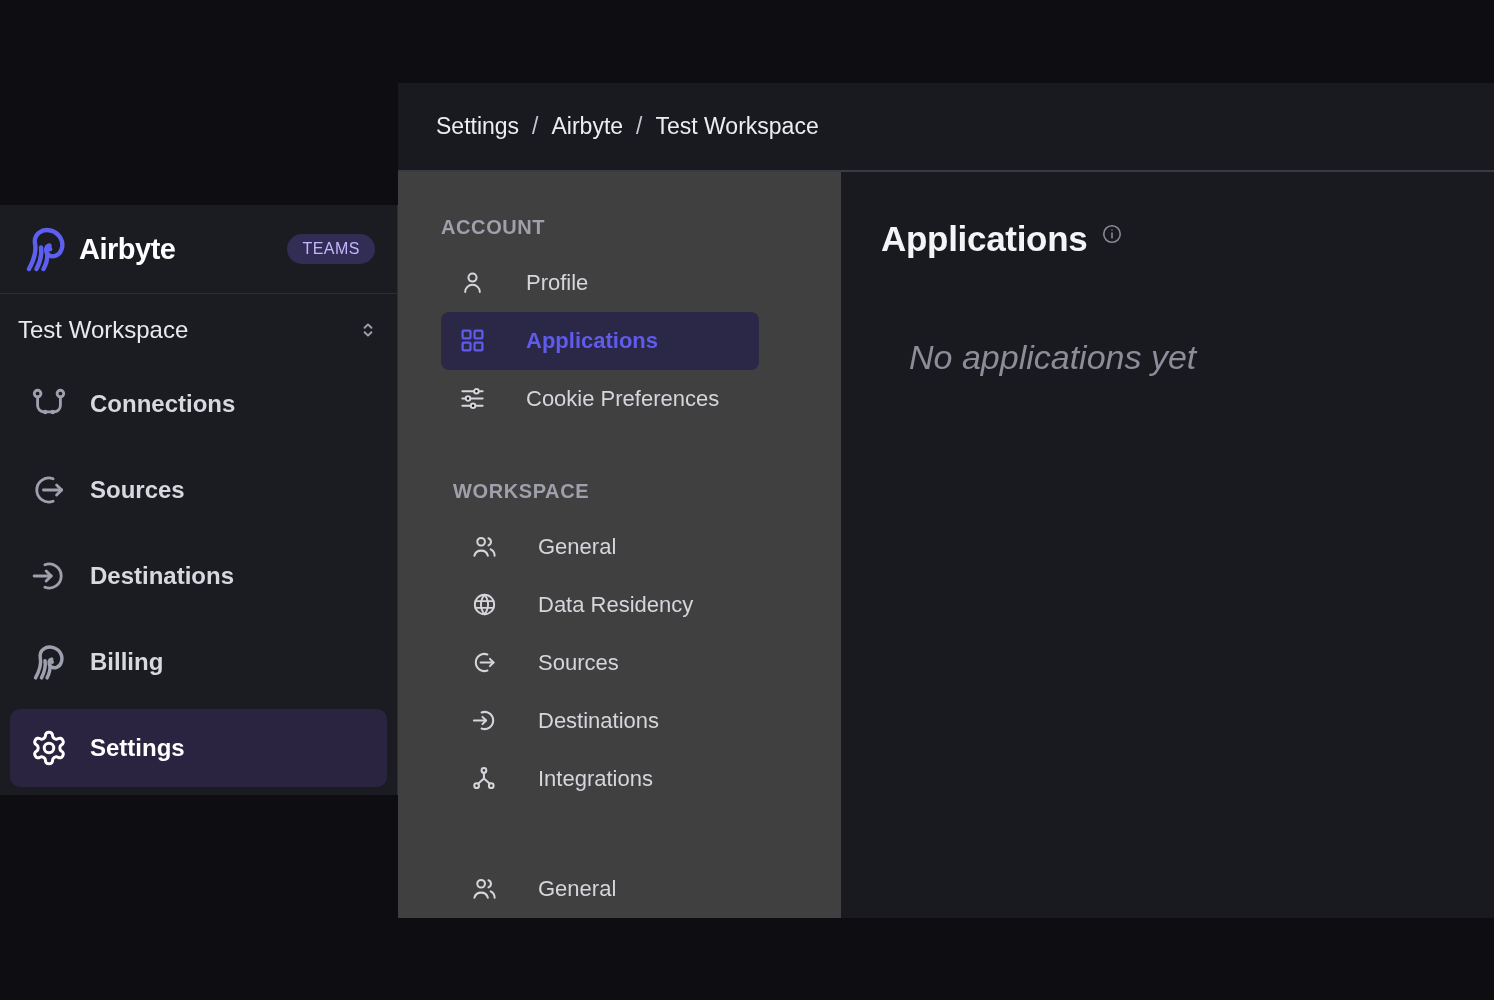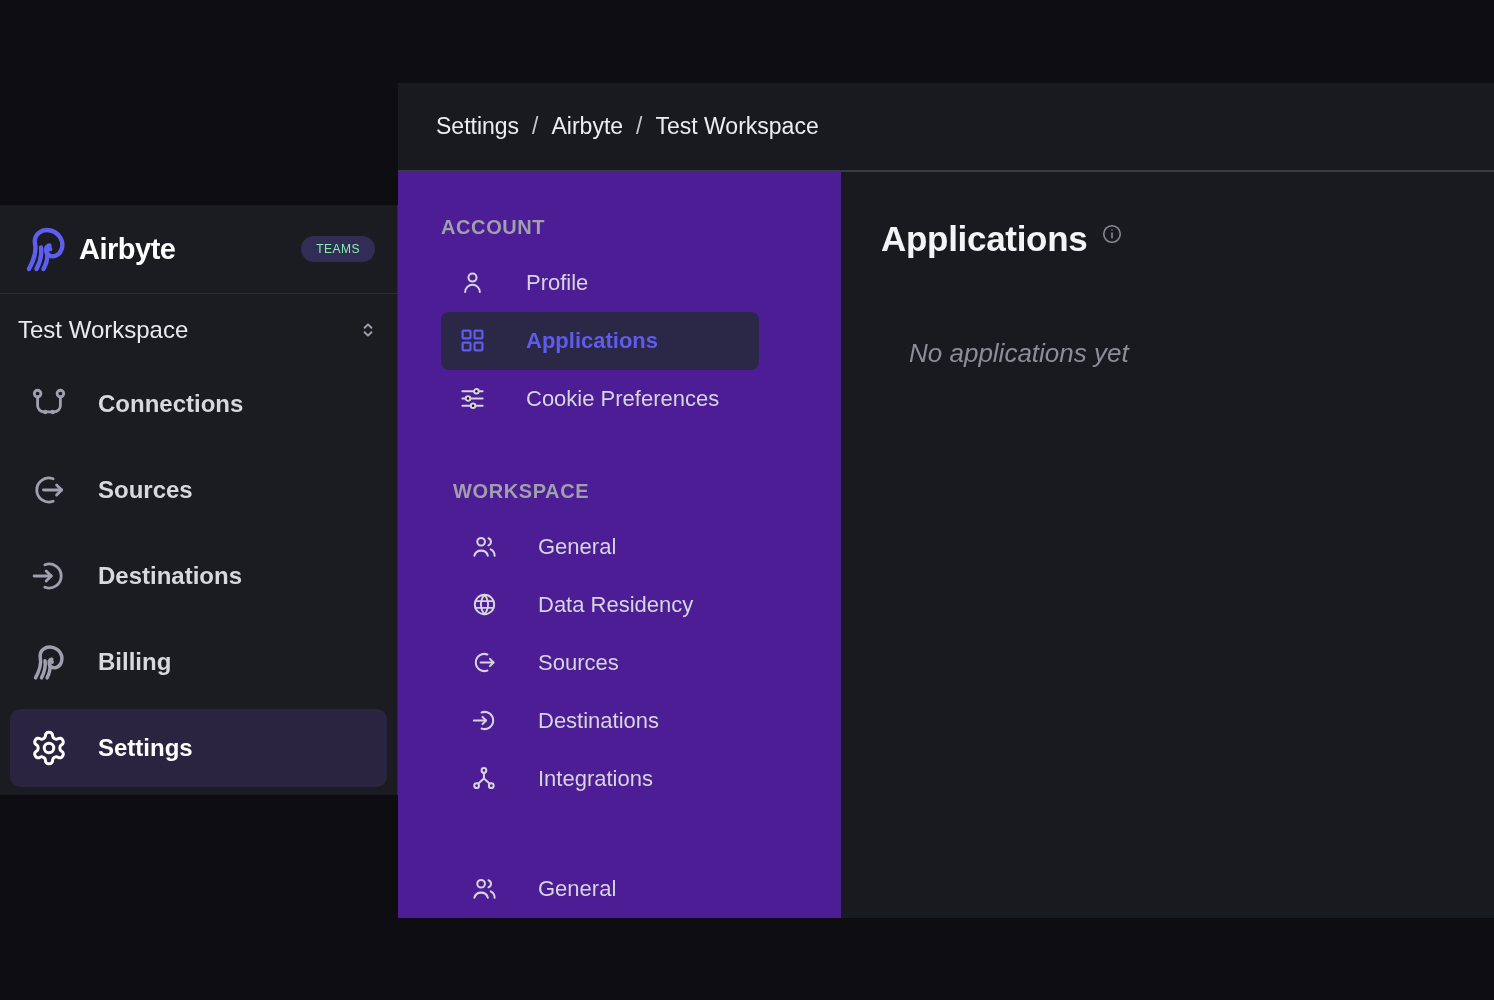--- a/index.html
+++ b/index.html
@@ -21,35 +21,35 @@
   .logo-row {
     height:89px; flex:none; display:flex; align-items:center;
     padding:0 22px; border-bottom:1px solid #2d2d36;
   }
   .logo-row svg.logo { width:48px; height:48px; color:#5d5fef; flex:none; }
   .brand-name {
     margin-left:9px; font-size:29px; font-weight:700; color:#ffffff;
     letter-spacing:-0.5px;
   }
   .teams-badge {
-    margin-left:auto; background:#322d55; color:#86efac;
-    font-size:12px; font-weight:500; letter-spacing:0.5px;
+    margin-left:auto; background:#322d55; color:#c4b5fd;
+    font-size:16px; font-weight:500; letter-spacing:0.5px;
     padding:6px 15px; border-radius:999px;
   }
   .workspace-row {
     margin:12px 12px 11px 12px; height:48px; flex:none;
     display:flex; align-items:center; padding:0 6px;
     color:#e9e9ee; font-size:24px; cursor:pointer; border-radius:8px;
   }
   .workspace-row .ws-label { flex:1; overflow:hidden; white-space:nowrap; }
   .workspace-row svg { width:22px; height:22px; color:#9fa0ae; flex:none; }
   .side-nav { padding:0 10px; }
   .side-item {
     height:78px; margin-bottom:8px; display:flex; align-items:center;
-    gap:30px; padding:0 20px; border-radius:10px; cursor:pointer;
+    gap:22px; padding:0 20px; border-radius:10px; cursor:pointer;
     color:#d9d8df; font-size:24px; font-weight:600;
   }
   .side-item svg { width:38px; height:38px; color:#9fa0ae; flex:none; }
   .side-item.active { background:#2a2440; color:#ffffff; }
   .side-item.active svg { color:#ffffff; }
 
   
   .right { flex:1; display:flex; flex-direction:column; min-width:0; }
   .topbar {
     height:89px; flex:none; background:#191a20;
@@ -57,21 +57,21 @@
     display:flex; align-items:center; padding:0 38px;
     font-size:23px; color:#ecedf1;
   }
   .crumb { cursor:pointer; }
   .crumb-sep { color:#c6c6cf; margin:0 13px; }
 
   .content-row { flex:1; display:flex; min-height:0; }
 
   
   .settings-nav {
-    width:443px; flex:none; background:#4c1d95; padding-top:44px;
+    width:443px; flex:none; background:#404040; padding-top:44px;
   }
   .section-title {
     margin:0 0 15px 43px; font-size:20px; font-weight:700;
     color:#a0a0ad; letter-spacing:0.6px;
   }
   .section { margin-bottom:0; }
   .section + .section { margin-top:52px;padding-left:12px; }
   .set-item {
     width:318px; margin-left:43px; height:58px;
     display:flex; align-items:center; gap:40px; padding-left:18px;
@@ -84,21 +84,21 @@
   
   .main { flex:1; background:#191a20; padding:48px 30px 0 40px; min-width:0; }
   .main-title-row { display:flex; align-items:flex-start; gap:14px; }
   .page-title {
     margin:0; font-size:35px; font-weight:700; color:#f4f4f7;
     letter-spacing:-0.3px; line-height:1.1;
   }
   .info-btn { margin-top:3px; cursor:pointer; line-height:0; }
   .info-btn svg { width:22px; height:22px; color:#8a8a96; }
   .empty-msg {
-    margin:80px 0 0 28px; font-size:26px; font-style:italic; color:#8d8c99;
+    margin:80px 0 0 28px; font-size:34px; font-style:italic; color:#8d8c99;
   }
 </style>
 </head>
 <body>
 
 <svg width="0" height="0" style="position:absolute" aria-hidden="true">
   <defs>
     <symbol id="i-logo" viewBox="0 0 48 48" fill="none" stroke="currentColor" stroke-width="4.4" stroke-linecap="round" stroke-linejoin="round">
       <path d="M7 44 C13 33 14.5 26 13 18.5 C11.5 9 20 3.5 28.5 5.5 C37 7.5 42.5 16 39.5 24.5 C37.5 30.5 30.5 33.5 26 29.5 C23 26.8 23.5 21.5 27.5 20.5"></path>
       <path d="M14.5 44 C18.5 36.5 20 30 19 22.5"></path>

